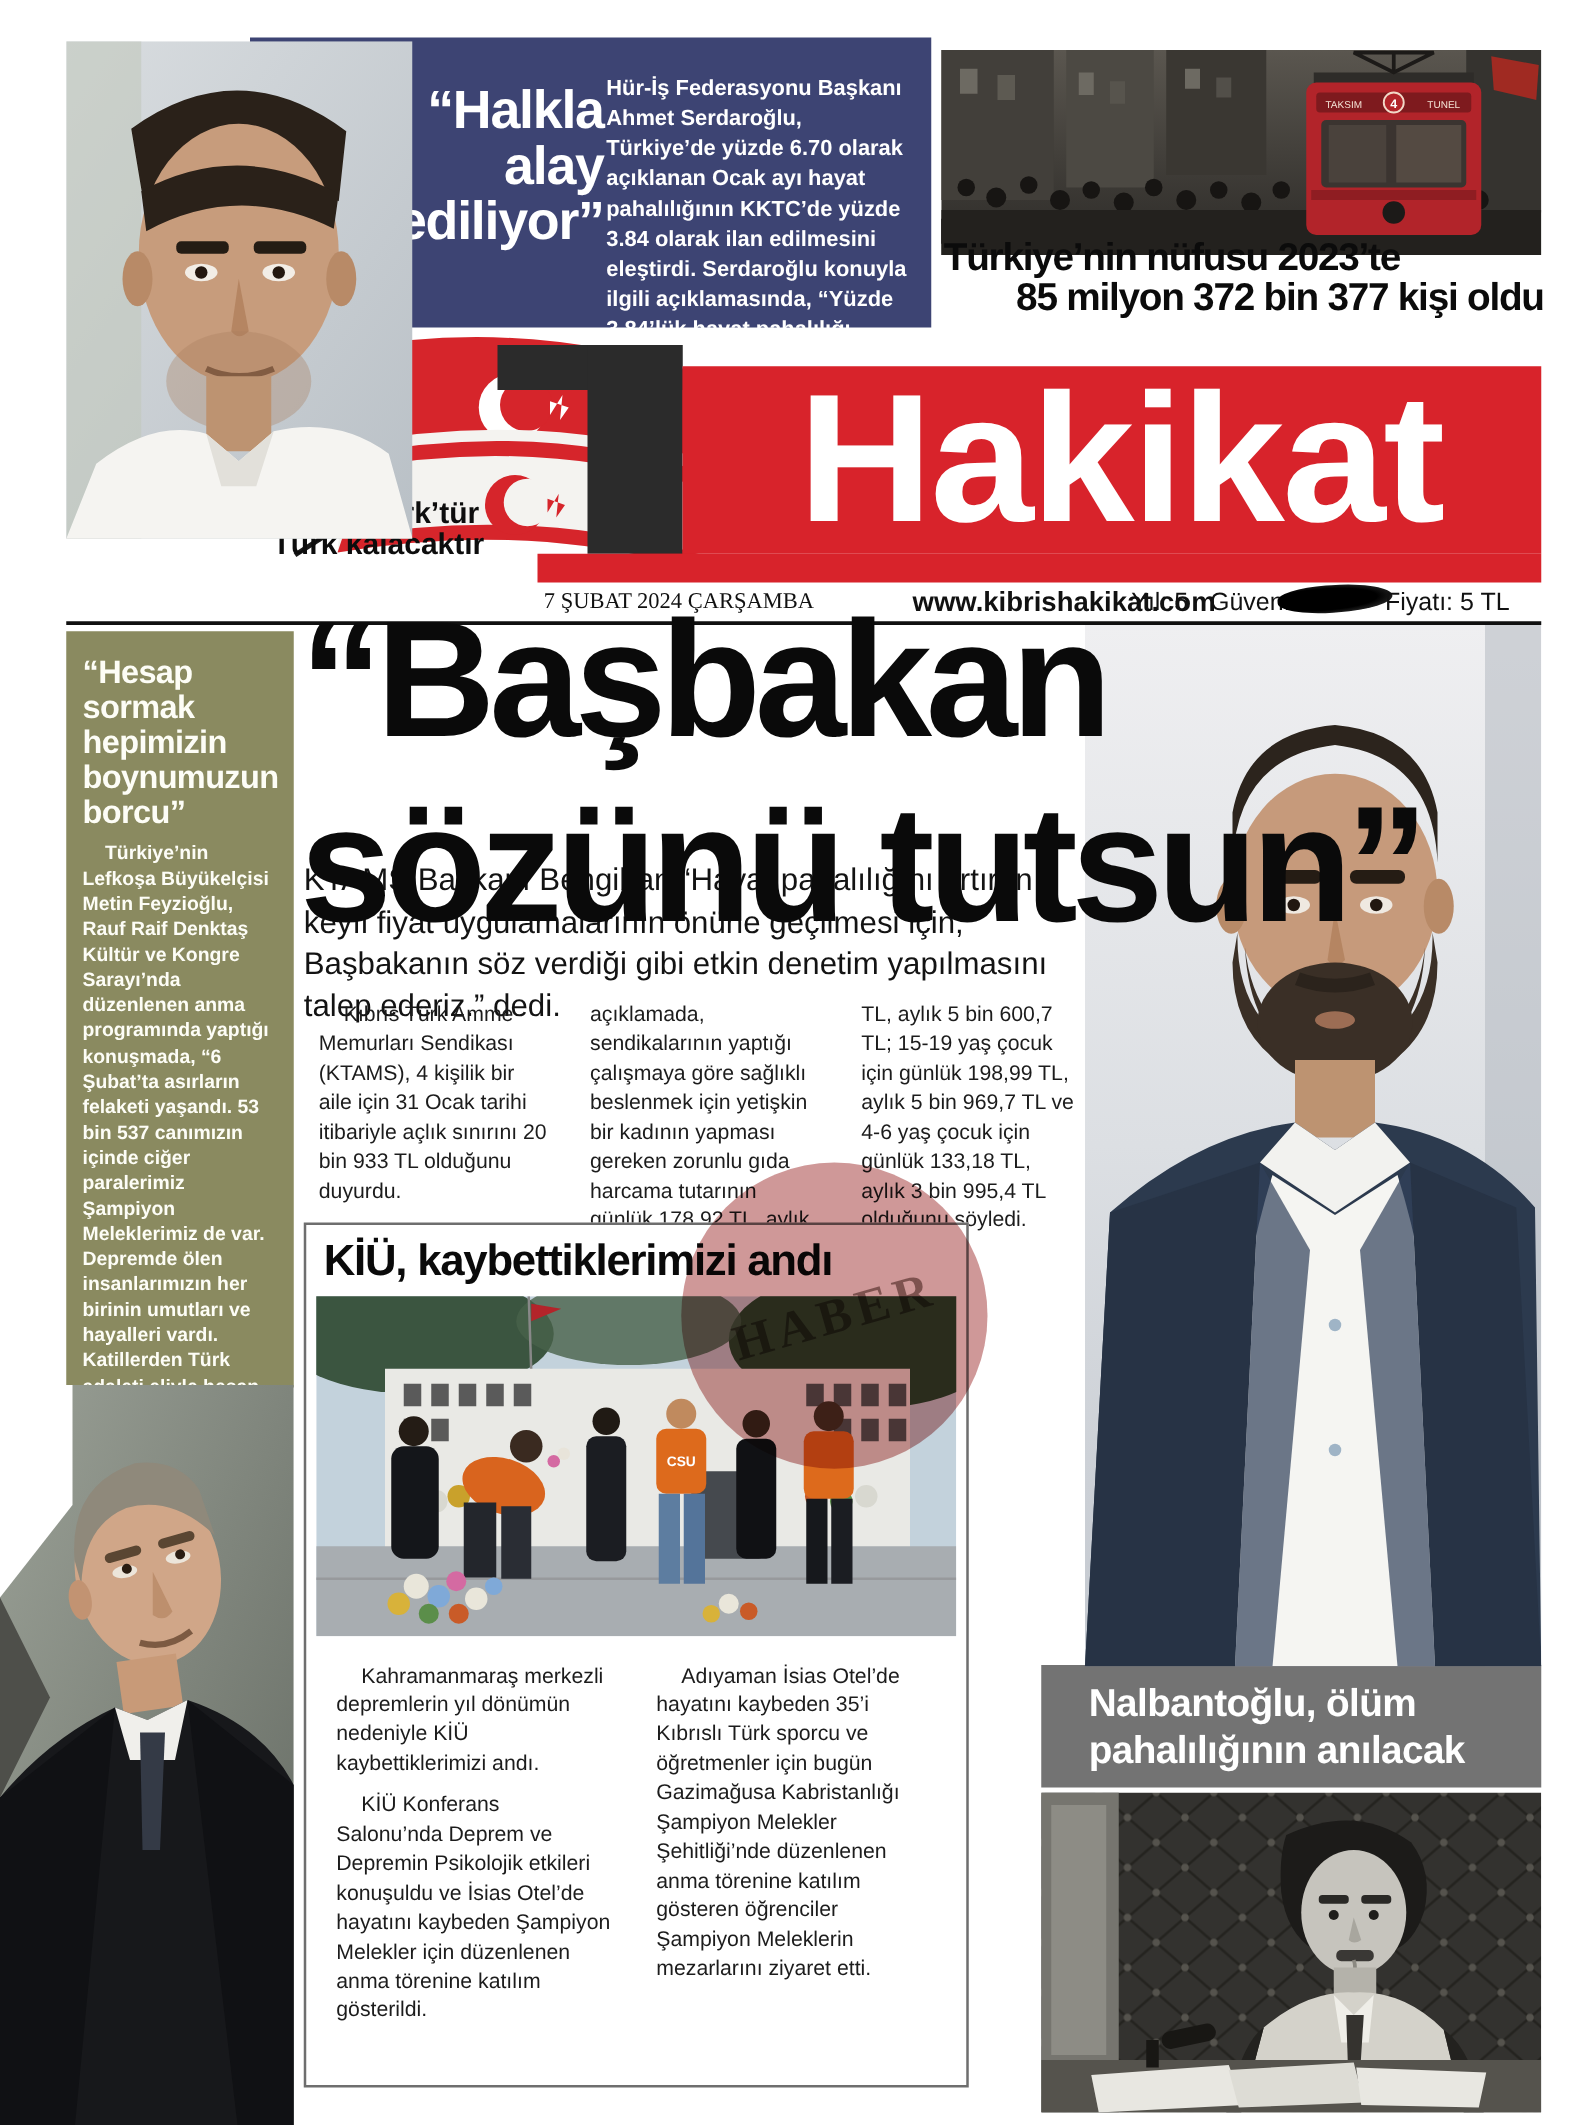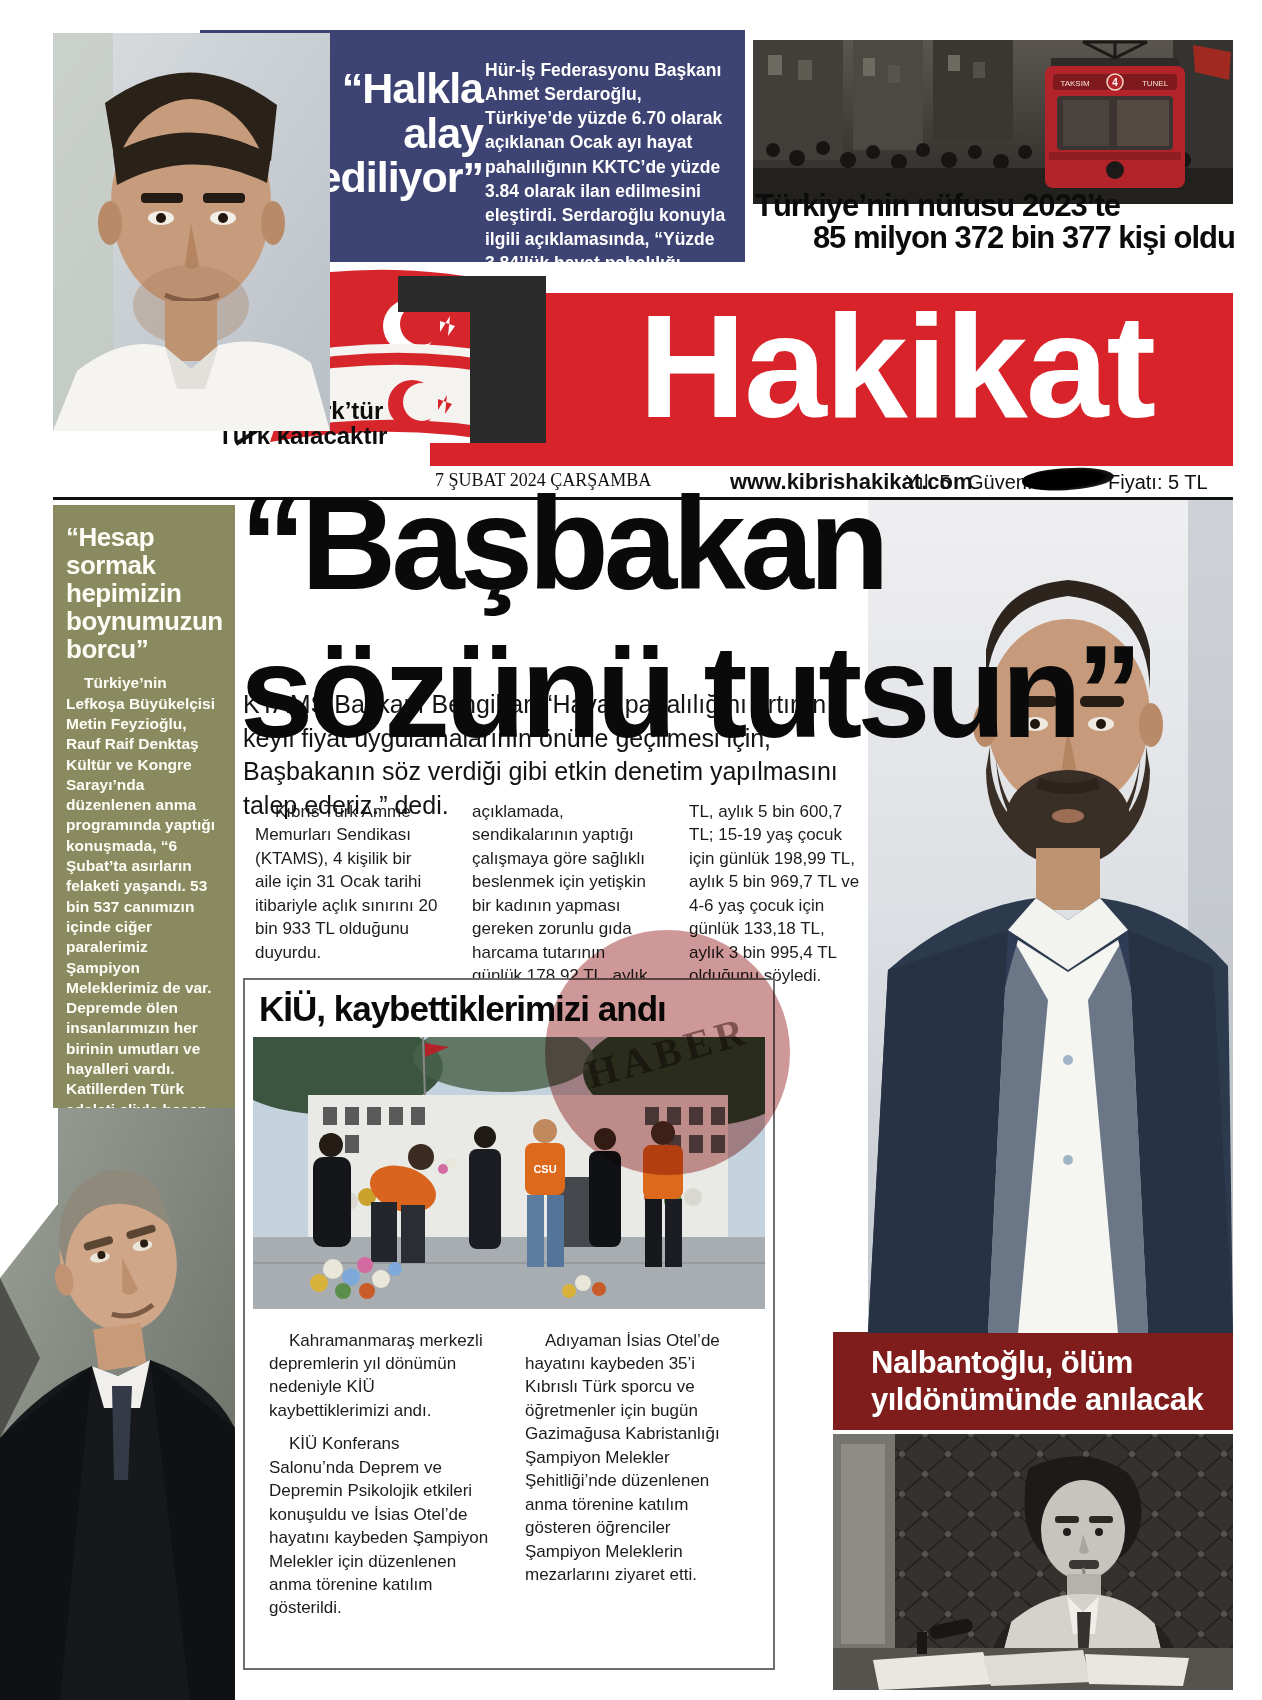--- a/index.html
+++ b/index.html
@@ -35,21 +35,21 @@
   .bodycol p{margin:10px;}
   .indent{text-indent:20px;}
   
   .kiubox{border:2px solid #6e6e6e;background:#fff;}
   .kiu-headline{font-weight:900;font-size:35px;letter-spacing:-1px;color:#0a0a0a;line-height:1.1;}
   
   .stamp{border-radius:50%;background:rgba(148,26,26,0.45);mix-blend-mode:multiply;}
   .stamp-text{font-family:"Liberation Serif",serif;color:rgba(60,25,20,0.55);font-weight:700;
               letter-spacing:5px;transform:rotate(-16deg);}
   
-  .grayband{background:#7f1d1d;color:#fff;}
+  .grayband{background:#737373;color:#fff;}
   .grayband .t{font-weight:900;font-size:31px;line-height:1.2;letter-spacing:-0.5px;}
   svg{display:block;}
 </style>
 </head>
 <body>
 
 <div class="page">
 
   <div class="abs navybox" style="left:200px;top:30px;width:545px;height:232px;">
     <div class="abs" style="left:78px;top:36px;width:205px;">
@@ -389,21 +389,21 @@
       <path d="M0,592 L0,330 Q40,282 92,258 L118,268 L150,252 Q210,272 235,320 L235,592 Z" fill="#17181b"></path>
       <path d="M92,258 L118,268 L150,252 L140,300 L104,300 Z" fill="#f0efeb"></path>
       <path d="M112,278 L132,278 L128,372 L114,372 Z" fill="#343a46"></path>
       <path d="M0,330 L92,258 L60,592 L0,592 Z" fill="#101114"></path>
       <path d="M235,320 L150,252 L190,592 L235,592 Z" fill="#101114"></path>
     </svg>
   </div>
 
   <div class="abs grayband" style="left:833px;top:1332px;width:400px;height:98px;box-sizing:border-box;padding:12px 0 0 38px;">
     <span class="t" style="display:block;">Nalbantoğlu, ölüm</span>
-    <span class="t" style="display:block;">yıldönümünde anılacak</span>
+    <span class="t" style="display:block;">pahalılığının anılacak</span>
   </div>
 
   <div class="abs" style="left:833px;top:1434px;width:400px;height:256px;">
     <svg width="400" height="256" viewBox="0 0 400 256" preserveAspectRatio="none">
       <defs>
         <pattern id="tuft" width="46" height="40" patternUnits="userSpaceOnUse">
           <rect width="46" height="40" fill="#33322f"></rect>
           <path d="M0,0 L23,20 L0,40 M46,0 L23,20 L46,40" stroke="#24231f" stroke-width="2" fill="none"></path>
           <circle cx="23" cy="20" r="3" fill="#55534d"></circle>
           <circle cx="0" cy="0" r="3" fill="#55534d"></circle>

